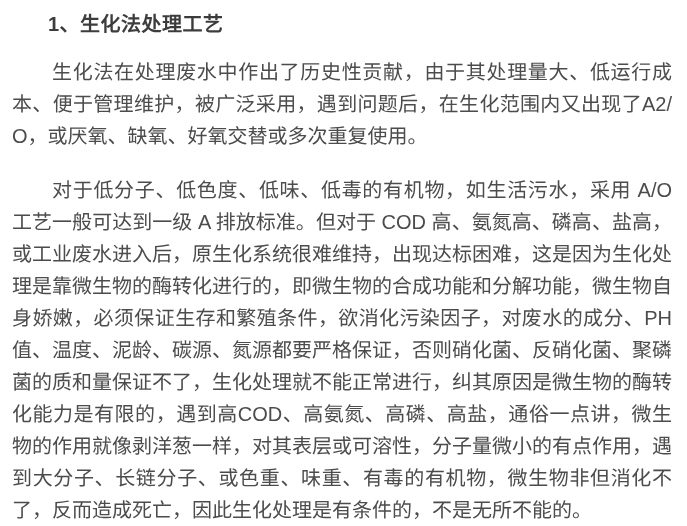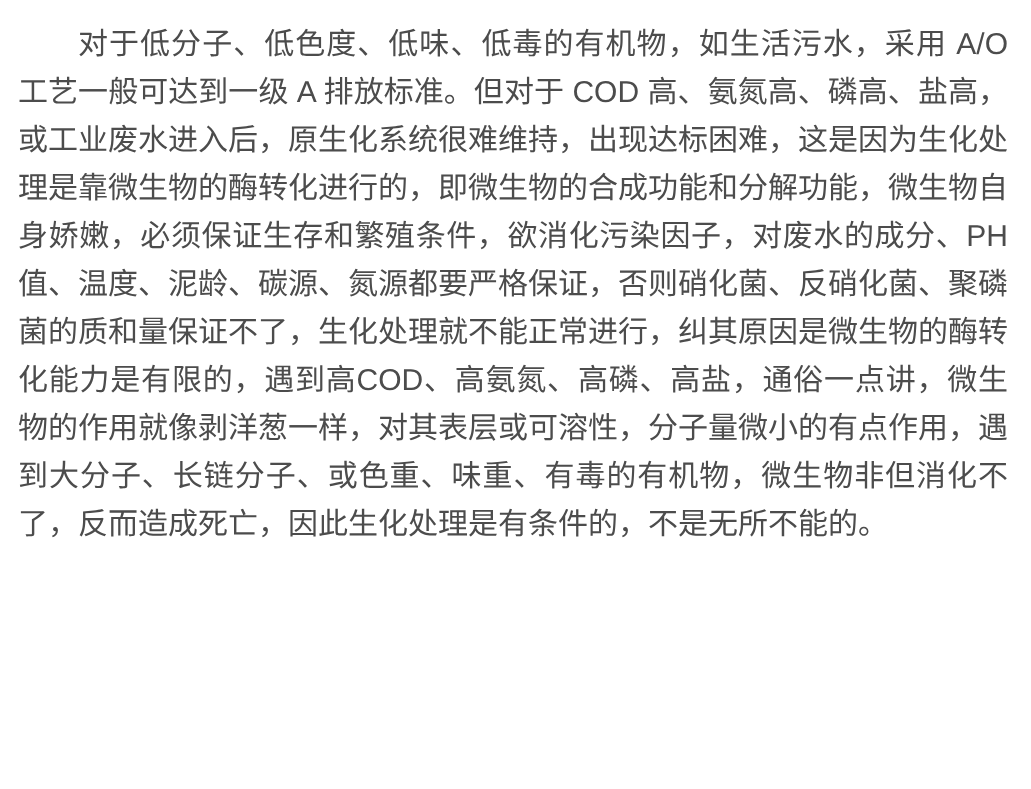--- a/index.html
+++ b/index.html
@@ -38,15 +38,17 @@
     text-indent:2em;
     margin:0 0 22px 0;
     word-break:break-all;
   }
 </style>
 </head>
 <body>
 
 <div class="page">
   <div class="doc">
+    <h1>1、生化法处理工艺</h1>
+    <p>生化法在处理废水中作出了历史性贡献，由于其处理量大、低运行成本、便于管理维护，被广泛采用，遇到问题后，在生化范围内又出现了A2/O，或厌氧、缺氧、好氧交替或多次重复使用。</p>
     <p>对于低分子、低色度、低味、低毒的有机物，如生活污水，采用 A/O 工艺一般可达到一级 A 排放标准。但对于 COD 高、氨氮高、磷高、盐高，或工业废水进入后，原生化系统很难维持，出现达标困难，这是因为生化处理是靠微生物的酶转化进行的，即微生物的合成功能和分解功能，微生物自身娇嫩，必须保证生存和繁殖条件，欲消化污染因子，对废水的成分、PH值、温度、泥龄、碳源、氮源都要严格保证，否则硝化菌、反硝化菌、聚磷菌的质和量保证不了，生化处理就不能正常进行，纠其原因是微生物的酶转化能力是有限的，遇到高COD、高氨氮、高磷、高盐，通俗一点讲，微生物的作用就像剥洋葱一样，对其表层或可溶性，分子量微小的有点作用，遇到大分子、长链分子、或色重、味重、有毒的有机物，微生物非但消化不了，反而造成死亡，因此生化处理是有条件的，不是无所不能的。</p>
   </div>
 </div>
 
 </body></html>

